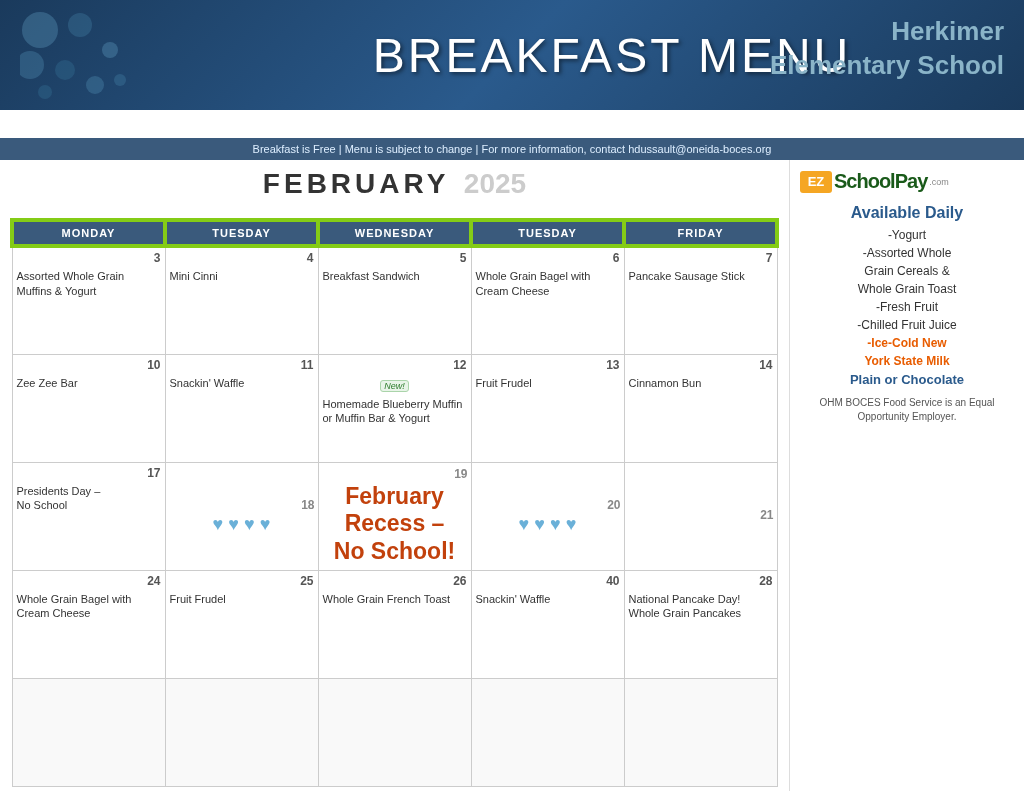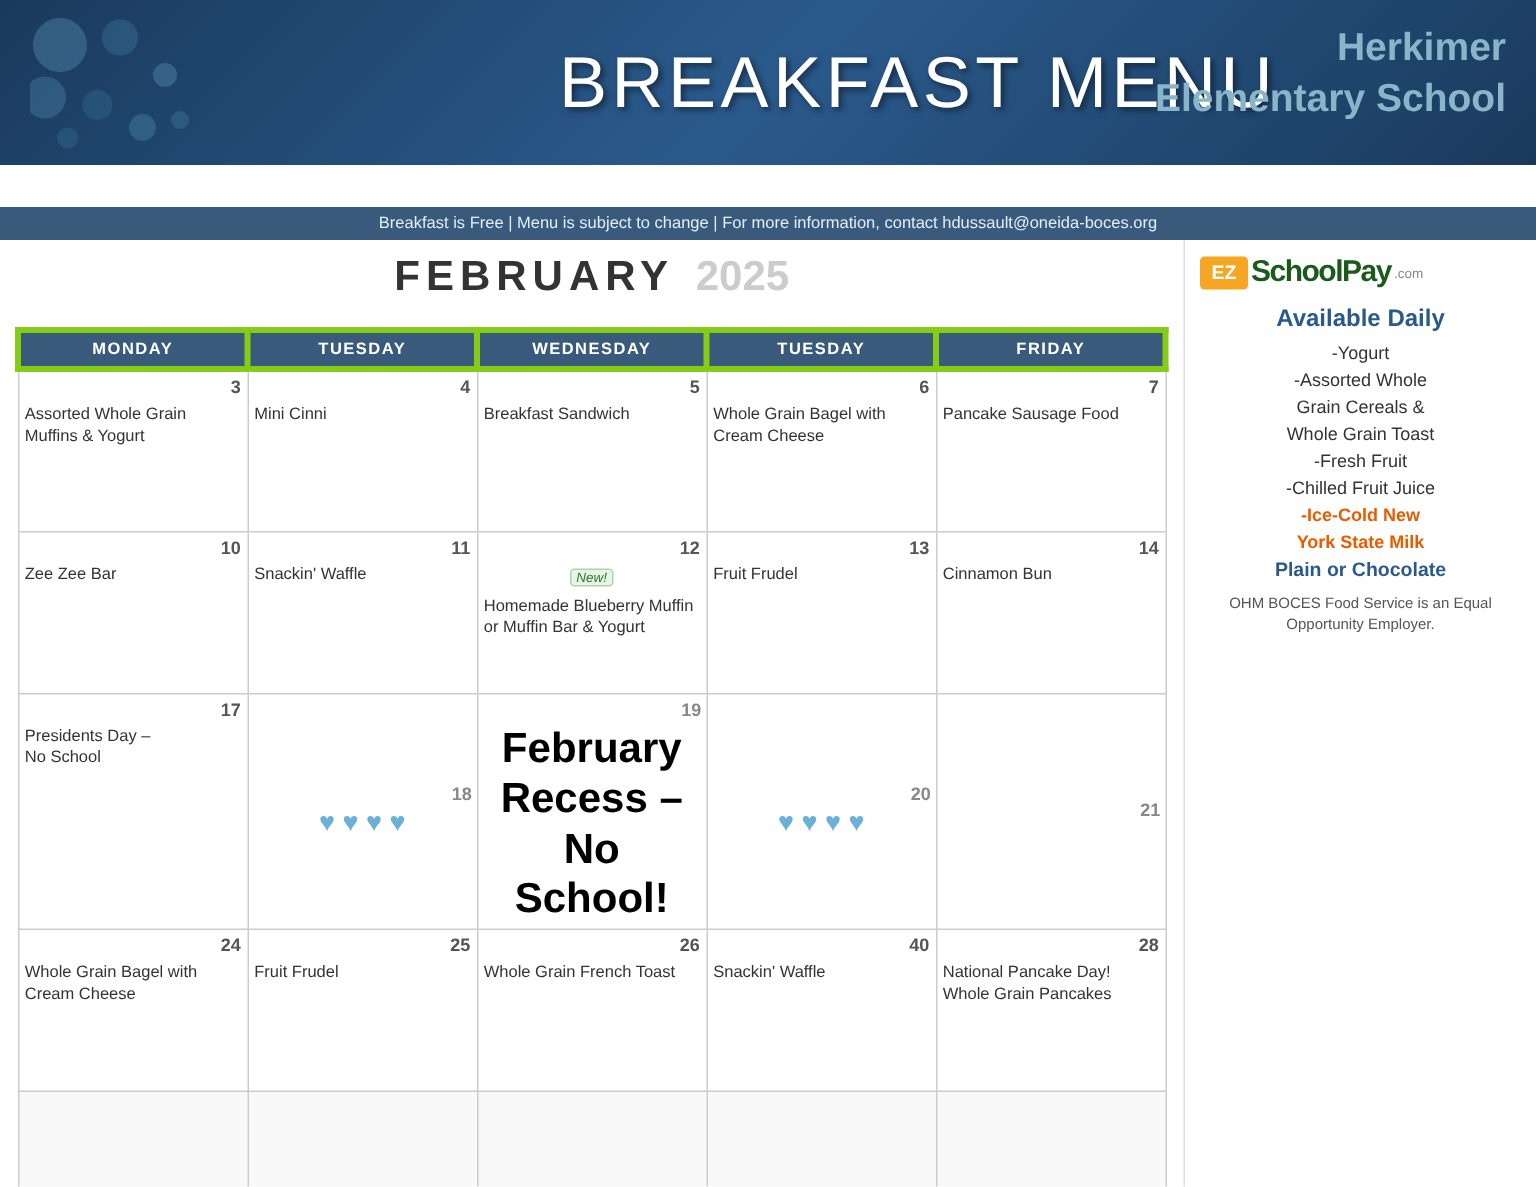--- a/index.html
+++ b/index.html
@@ -136,23 +136,23 @@
     .recess-cell-hearts {
       text-align: center;
       font-size: 18px;
       color: #6ab0d8;
     }
     .recess-text-cell {
       text-align: center;
       vertical-align: middle;
     }
     .recess-text {
-      font-size: 28px;
+      font-size: 23px;
       font-weight: 900;
-      color: #000000;
+      color: #c2410c;
       font-family: 'Arial Black', Arial, sans-serif;
       line-height: 1.2;
     }
     .new-badge {
       display: inline-block;
       background: #e8f4e8;
       color: #2a7a2a;
       font-size: 9px;
       font-style: italic;
       border: 1px solid #aad4aa;
@@ -354,21 +354,21 @@
             <td class="cal-cell">
               <span class="day-num">5</span>
               <div class="menu-text">Breakfast Sandwich</div>
             </td>
             <td class="cal-cell">
               <span class="day-num">6</span>
               <div class="menu-text">Whole Grain Bagel with Cream Cheese</div>
             </td>
             <td class="cal-cell">
               <span class="day-num">7</span>
-              <div class="menu-text">Pancake Sausage Food</div>
+              <div class="menu-text">Pancake Sausage Stick</div>
             </td>
           </tr>
 
           <tr>
             <td class="cal-cell">
               <span class="day-num">10</span>
               <div class="menu-text">Zee Zee Bar</div>
             </td>
             <td class="cal-cell">
               <span class="day-num">11</span>

